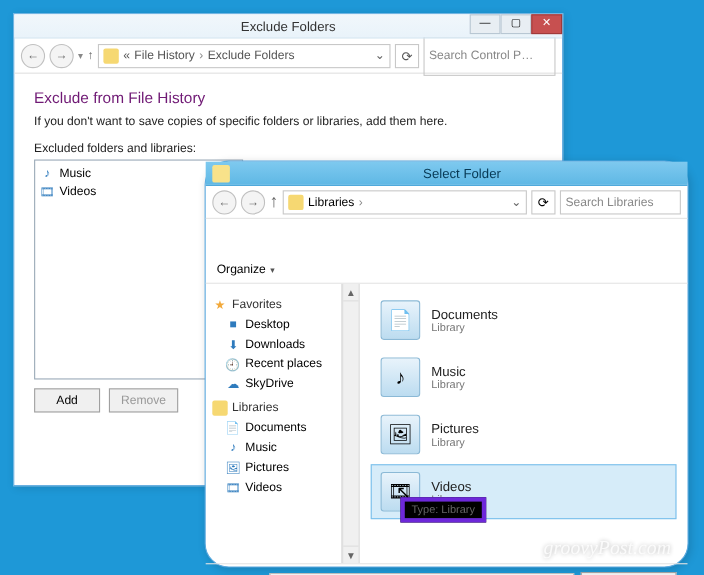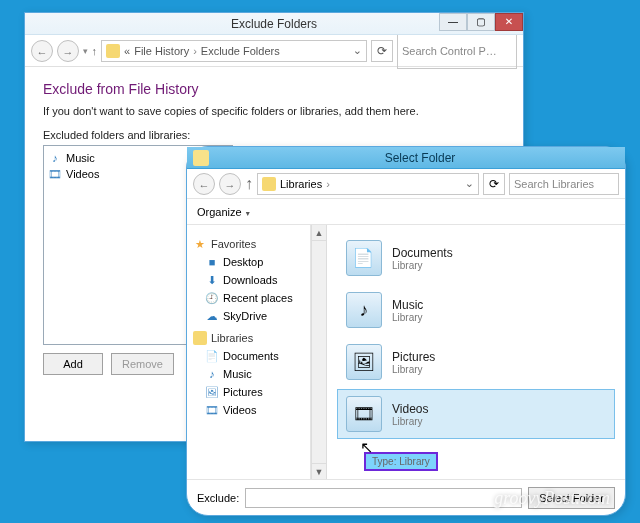--- a/index.html
+++ b/index.html
@@ -1,19 +1,19 @@
 <!DOCTYPE html>
 <html><head>
 <meta charset="utf-8">
 <style>
   * { box-sizing: border-box; margin: 0; padding: 0; font-family: "Segoe UI", Tahoma, sans-serif; }
   body { width: 640px; height: 523px; background: #1e98d7; position: relative; overflow: hidden; }
   .window { background: #fff; border: 1px solid #5aa8de; position: absolute; box-shadow: 2px 2px 8px rgba(0,0,0,0.15); }
   
-  .win1 { left: 24px; top: 12px; width: 500px; height: 430px; }
+  .win1 { left: 12px; top: 12px; width: 500px; height: 430px; }
   .titlebar1 { height: 22px; background: linear-gradient(#f1f7fb,#e9f3fa); border-bottom: 1px solid #d0e3f0; display: flex; align-items: center; position: relative; }
   .titlebar1 .title { flex: 1; text-align: center; font-size: 12px; color: #333; }
   .titlebar1 .wc { position: absolute; right: 0; top: 0; display: flex; }
   .wc button { width: 28px; height: 18px; border: 1px solid #b8c7d3; background: #e8eef3; font-size: 10px; line-height: 14px; cursor: pointer; }
   .wc button.close { background: #c75050; color: #fff; border-color: #a03a3a; }
   .toolbar1 { height: 32px; border-bottom: 1px solid #e0e0e0; display: flex; align-items: center; padding: 0 6px; gap: 4px; font-size: 11px; color: #555; }
   .nav-btn { width: 22px; height: 22px; border: 1px solid #c0c0c0; border-radius: 50%; background: #f4f4f4; display: flex; align-items: center; justify-content: center; font-size: 11px; color: #666; cursor: pointer; }
   .crumb { flex: 1; height: 22px; border: 1px solid #c8c8c8; display: flex; align-items: center; padding: 0 4px; gap: 4px; font-size: 11px; overflow: hidden; }
   .crumb .sep { color: #888; }
   .crumb .drop { margin-left: auto; color: #666; }
@@ -29,36 +29,36 @@
   .btn { min-width: 60px; height: 22px; border: 1px solid #a0a0a0; background: #f0f0f0; font-size: 11px; padding: 0 10px; cursor: pointer; }
   .btn:disabled { color: #999; }
   
   .win2 { left: 186px; top: 146px; width: 440px; height: 370px; border-radius: 22px; }
   .titlebar2 { height: 22px; background: linear-gradient(#7ec9ef,#5fb8e5); border-bottom: 1px solid #3ca0d8; display: flex; align-items: center; }
   .titlebar2 .icon { width: 16px; height: 16px; margin: 0 6px; background: #f8e28a; border-radius: 2px; }
   .titlebar2 .title { flex: 1; text-align: center; font-size: 12px; color: #083a55; }
   .toolbar2 { height: 30px; border-bottom: 1px solid #e4e4e4; display: flex; align-items: center; padding: 0 6px; gap: 4px; }
   .crumb2 { flex: 1; height: 22px; border: 1px solid #c8c8c8; display: flex; align-items: center; padding: 0 4px; gap: 4px; font-size: 11px; }
   .search2 { width: 110px; height: 22px; border: 1px solid #c8c8c8; padding: 0 4px; font-size: 11px; color: #888; display: flex; align-items: center; }
-  .orgbar { height: 26px; border-bottom: 1px solid #e4e4e4; display: flex; align-items: center; padding: 0 10px; font-size: 11px; }
+  .orgbar { height: 26px; border-bottom: 1px solid #e4e4e4; display: flex; align-items: center; padding: 0 10px; font-size: 11px; margin-top: 33px; }
   .orgbar .drop { margin-left: 4px; font-size: 8px; color: #555; }
   .body2 { display: flex; height: 254px; }
   .sidebar { width: 124px; border-right: 1px solid #e4e4e4; padding: 6px 4px; font-size: 11px; overflow: hidden; }
   .sidebar .hdr { display: flex; align-items: center; gap: 4px; font-weight: normal; color: #333; margin-top: 4px; padding: 2px; }
   .sidebar .li { display: flex; align-items: center; gap: 4px; padding: 2px 2px 2px 14px; cursor: pointer; }
   .scroll { width: 16px; background: #f0f0f0; border-left: 1px solid #ddd; border-right: 1px solid #ddd; display: flex; flex-direction: column; }
   .scroll .arrow { height: 16px; display: flex; align-items: center; justify-content: center; font-size: 9px; color: #666; cursor: pointer; border-bottom: 1px solid #ddd; }
   .scroll .arrow.last { border-top: 1px solid #ddd; border-bottom: none; margin-top: auto; }
   .main2 { flex: 1; padding: 8px 10px; overflow: hidden; }
   .libitem { display: flex; align-items: center; gap: 10px; padding: 6px 8px; border: 1px solid transparent; cursor: pointer; margin-bottom: 2px; }
   .libitem.selected { background: #d6ecf9; border: 1px solid #7ac0eb; }
   .libicon { width: 36px; height: 36px; background: linear-gradient(#e8f3fb,#bcdcf0); border: 1px solid #8bb9d6; border-radius: 3px; display: flex; align-items: center; justify-content: center; font-size: 18px; }
   .libtext .name { font-size: 12px; color: #222; }
   .libtext .type { font-size: 10px; color: #777; } 
-  .tip { position: absolute; left: 364px; top: 452px; background: #7dd3fc; border: 2px solid #6d28d9; font-size: 10px; color: #666; padding: 2px 6px; z-index: 5; pointer-events: none; }
+  .tip { position: absolute; left: 364px; top: 452px; background: #000000; border: 4px solid #6d28d9; font-size: 10px; color: #666; padding: 2px 6px; z-index: 5; pointer-events: none; }
   .cursor { position: absolute; left: 360px; top: 438px; font-size: 16px; color: #000; z-index: 6; pointer-events: none; }
   .footer2 { border-top: 1px solid #e4e4e4; height: 36px; display: flex; align-items: center; padding: 0 10px; gap: 6px; font-size: 11px; }
   .footer2 input { flex: 1; height: 20px; border: 1px solid #b8b8b8; font-size: 11px; padding: 0 4px; }
   
   .wm { position: absolute; right: 30px; bottom: 14px; font-family: Georgia, serif; font-style: italic; color: rgba(255,255,255,0.8); font-size: 18px; text-shadow: 0 0 4px rgba(0,0,0,0.3); pointer-events: none;}
   .ico { width: 14px; height: 14px; display: inline-flex; align-items: center; justify-content: center; font-size: 11px; }
   .ico.folder { background: #f6d872; border-radius: 2px; }
   .ico.star { color: #f2a93b; }
   .ico.blue { color: #2e7bbd; }
 </style>

